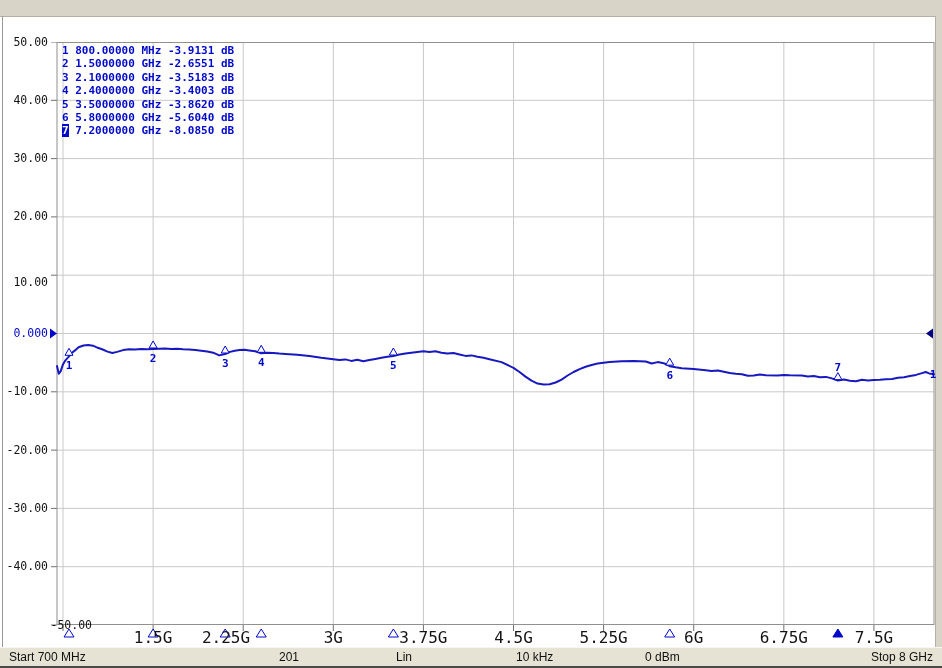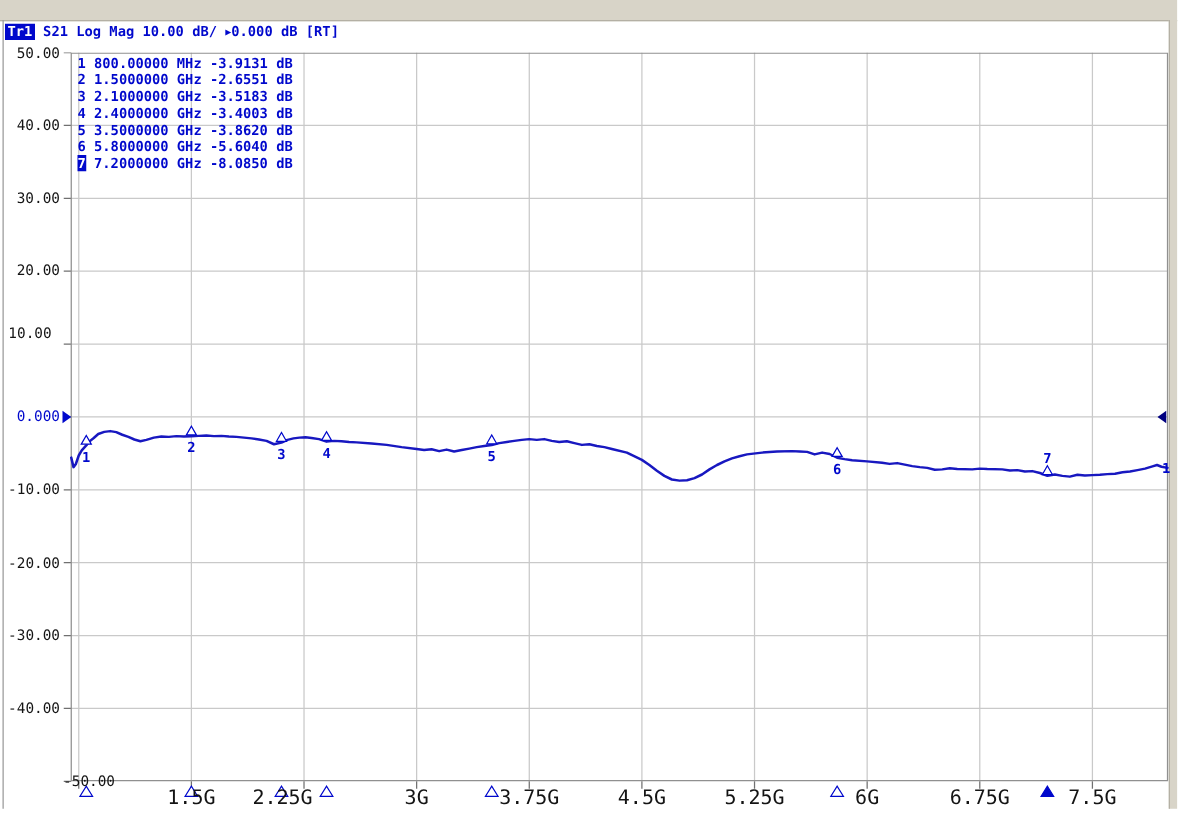--- a/index.html
+++ b/index.html
@@ -52,21 +52,20 @@
 </style>
 </head>
 <body>
 
 <div class="screen">
 
   <div class="top-strip"></div>
   <div class="left-edge"></div>
   <div class="right-strip"></div>
 
-  <div class="trace-bar"><span class="trace-badge">Tr1</span><span> S21 Log Mag 10.00 dB/ </span><span class="ref-arrow">▶</span><span>0.000 dB </span><span>[RT]</span></div>
 
   <svg id="plot-svg" class="plot-svg" width="893" height="601" viewBox="0 0 893 601">
       <rect x="8" y="0" width="877" height="583" fill="#ffffff"></rect>
       <line x1="8" y1="58.3" x2="885" y2="58.3" stroke="#c9c9c9" stroke-width="1"></line>
       <line x1="8" y1="116.6" x2="885" y2="116.6" stroke="#c9c9c9" stroke-width="1"></line>
       <line x1="8" y1="174.9" x2="885" y2="174.9" stroke="#c9c9c9" stroke-width="1"></line>
       <line x1="8" y1="233.2" x2="885" y2="233.2" stroke="#c9c9c9" stroke-width="1"></line>
       <line x1="8" y1="291.5" x2="885" y2="291.5" stroke="#c9c9c9" stroke-width="1"></line>
       <line x1="8" y1="349.8" x2="885" y2="349.8" stroke="#c9c9c9" stroke-width="1"></line>
       <line x1="8" y1="408.1" x2="885" y2="408.1" stroke="#c9c9c9" stroke-width="1"></line>
@@ -129,21 +128,21 @@
       <polygon points="784.8904109589041,337.63555 792.8904109589041,337.63555 788.8904109589041,330.63555" fill="#ffffff" stroke="#0008cc" stroke-width="1"></polygon>
       <text x="788.8904109589041" y="328.63555" fill="#0008cc" font-size="11px" font-weight="700" font-family="DejaVu Sans Mono, monospace" text-anchor="middle">7</text>
       <polygon points="783.8904109589041,595 793.8904109589041,595 788.8904109589041,587" fill="#0008cc" stroke="#0008cc" stroke-width="1"></polygon>
     </svg>
 
   <div class="ylabels" id="ylabels">
       <div style="left: 0px; top: 35.5px;">50.00</div>
       <div style="left: 0px; top: 93.8px;">40.00</div>
       <div style="left: 0px; top: 152.1px;">30.00</div>
       <div style="left: 0px; top: 210.4px;">20.00</div>
-      <div style="left: 0px; top: 260px; text-align: center;">10.00</div>
+      <div style="left: 0px; top: 276px;">10.00</div>
       <div class="ref" style="left: 0px; top: 327px;">0.000</div>
       <div style="left: 0px; top: 385.3px;">-10.00</div>
       <div style="left: 0px; top: 443.6px;">-20.00</div>
       <div style="left: 0px; top: 501.9px;">-30.00</div>
       <div style="left: 0px; top: 560.2px;">-40.00</div>
       <div style="left: 0px; top: 618.5px; margin-left: 44px;">-50.00</div>
     </div>
   <div class="xlabels" id="xlabels">
       <div style="left: 123.11px;">1.5G</div>
       <div style="left: 196px;">2.25G</div>
@@ -151,14 +150,22 @@
       <div style="left: 393.418px;">3.75G</div>
       <div style="left: 483.521px;">4.5G</div>
       <div style="left: 573.623px;">5.25G</div>
       <div style="left: 663.726px;">6G</div>
       <div style="left: 753.829px;">6.75G</div>
       <div style="left: 843.932px;">7.5G</div>
     </div>
 
   <div class="readout" id="readout"><div><span>1</span> 800.00000 MHz -3.9131 dB</div><div><span>2</span> 1.5000000 GHz -2.6551 dB</div><div><span>3</span> 2.1000000 GHz -3.5183 dB</div><div><span>4</span> 2.4000000 GHz -3.4003 dB</div><div><span>5</span> 3.5000000 GHz -3.8620 dB</div><div><span>6</span> 5.8000000 GHz -5.6040 dB</div><div><span class="mk-active">7</span> 7.2000000 GHz -8.0850 dB</div></div>
 
+  <div class="status-bar">
+    <span class="sb-start">Start 700 MHz</span>
+    <span class="sb-points">201</span>
+    <span class="sb-sweep">Lin</span>
+    <span class="sb-ifbw">10 kHz</span>
+    <span class="sb-power">0 dBm</span>
+    <span class="sb-stop">Stop 8 GHz</span>
+  </div>
 
 </div>
 
 </body></html>

